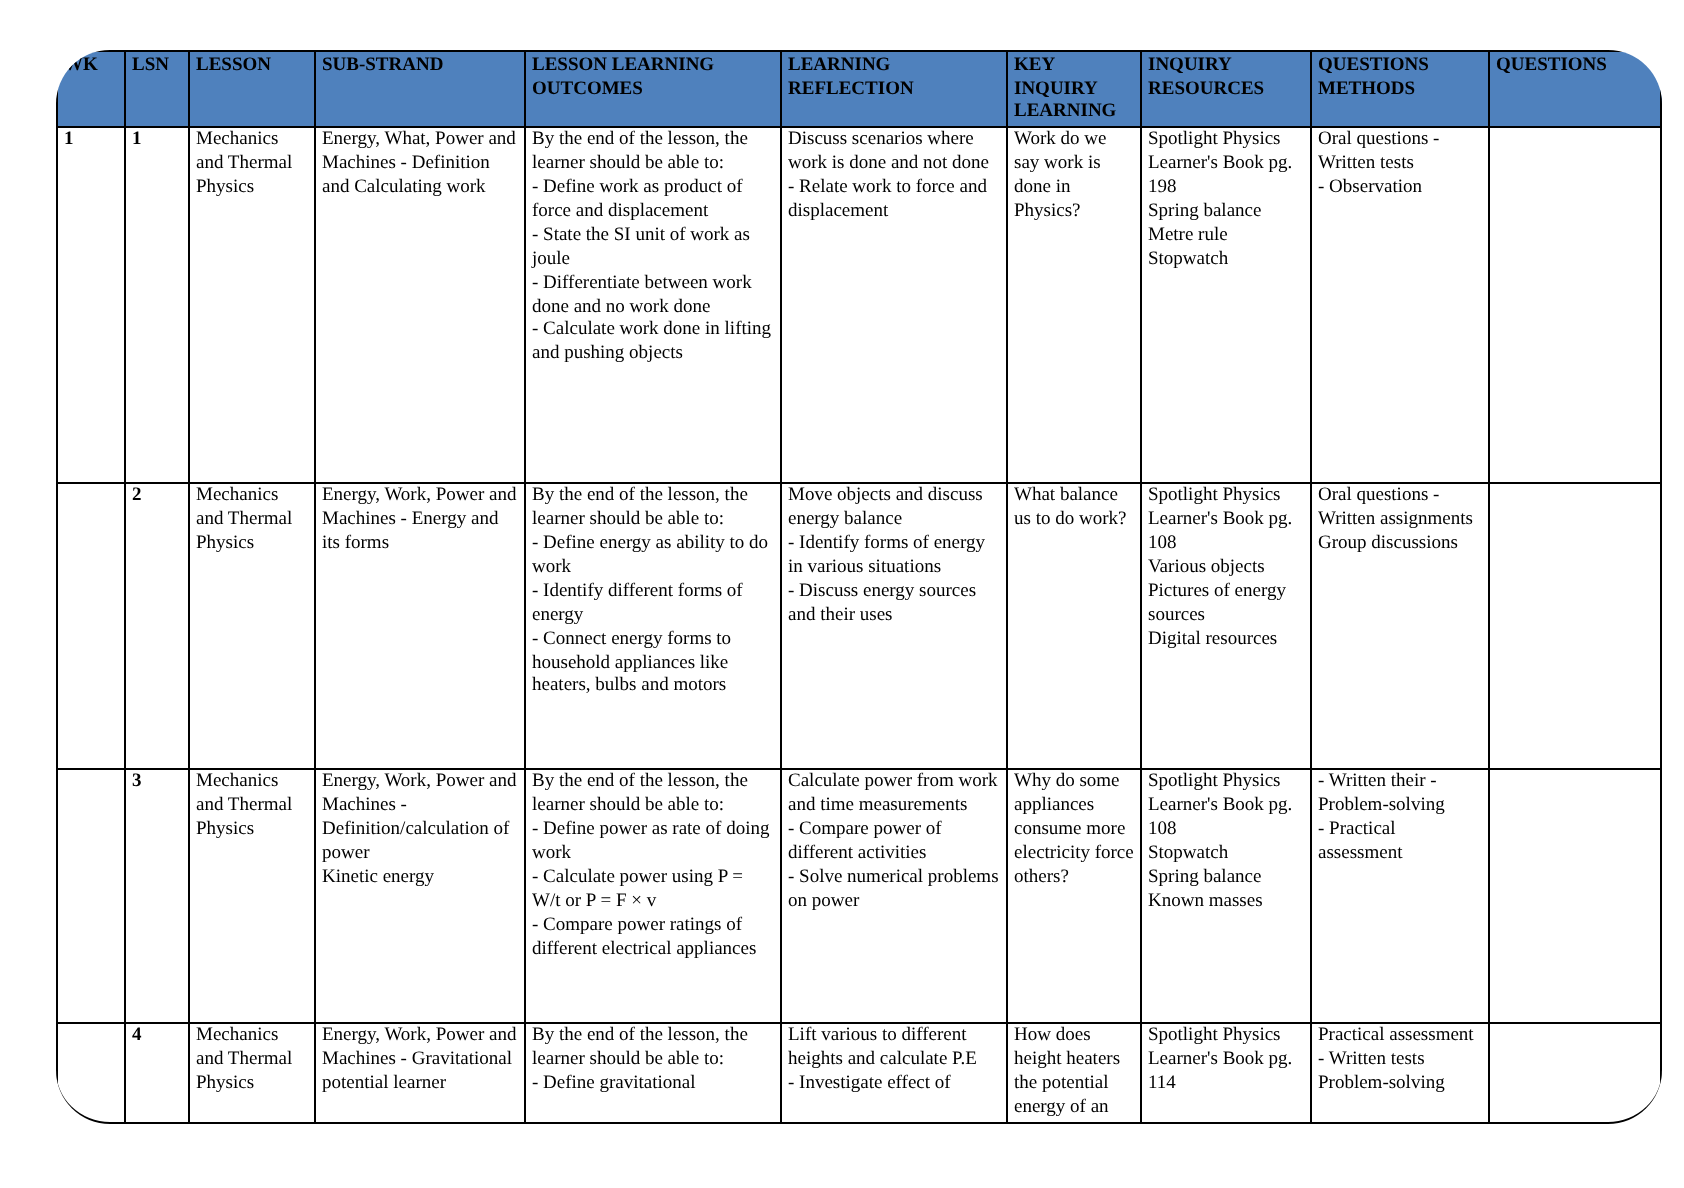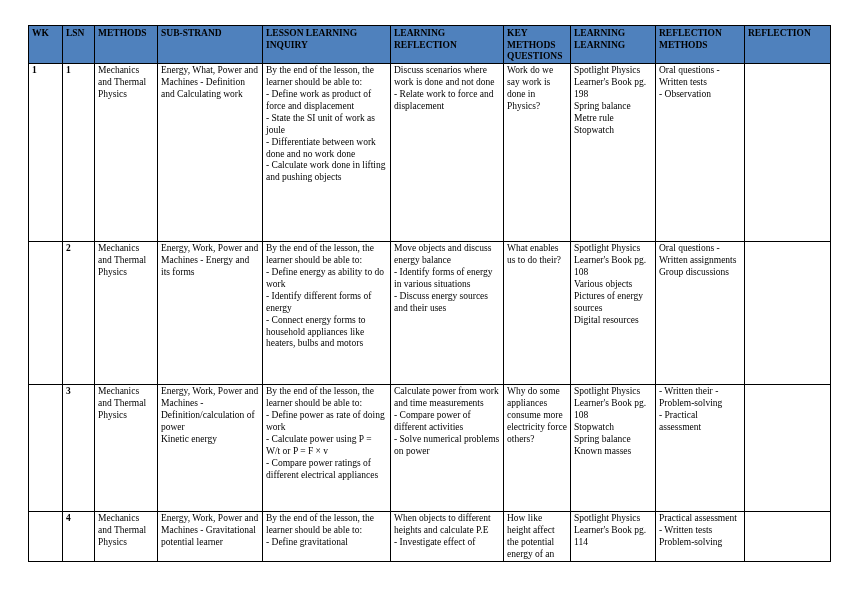--- a/index.html
+++ b/index.html
@@ -3,21 +3,21 @@
 <meta charset="utf-8">
 <style>
   html,body { margin:0; padding:0; background:#ffffff; }
   .page {
     position:relative; width:842px; height:594px; background:#ffffff;
     font-family:"Liberation Serif", serif; color:#000;
     overflow:hidden;
   }
   .table-wrap {
     position:absolute; left:28px; top:25px; width:803px; height:536px;
-    overflow:hidden; border-bottom:1.5px solid #000;
+    overflow:hidden; border-bottom:1.5px solid #000;border-radius:27px;
   }
   table.sow {
     border-collapse:collapse; table-layout:fixed; width:802px;
   }
   table.sow col.c-wk   { width:34px; }
   table.sow col.c-lsn  { width:32px; }
   table.sow col.c-str  { width:63px; }
   table.sow col.c-sub  { width:105px; }
   table.sow col.c-out  { width:128px; }
   table.sow col.c-exp  { width:113px; }
@@ -56,28 +56,28 @@
           <col class="c-exp">
           <col class="c-kiq">
           <col class="c-res">
         <col class="c-ass">
           <col class="c-ref">
       </colgroup>
       <thead>
         <tr>
           <th>WK</th>
           <th>LSN</th>
-          <th>METHODS</th>
+          <th>LESSON</th>
           <th>SUB-STRAND</th>
-          <th>LESSON LEARNING INQUIRY</th>
+          <th>LESSON LEARNING OUTCOMES</th>
           <th>LEARNING REFLECTION</th>
-          <th>KEY METHODS QUESTIONS</th>
-          <th>LEARNING LEARNING</th>
-          <th>REFLECTION METHODS</th>
-          <th>REFLECTION</th>
+          <th>KEY INQUIRY LEARNING</th>
+          <th>INQUIRY RESOURCES</th>
+          <th>QUESTIONS METHODS</th>
+          <th>QUESTIONS</th>
         </tr>
       </thead>
       <tbody>
         <tr class="r1">
           <td class="num">1</td>
           <td class="num">1</td>
           <td>Mechanics and Thermal Physics</td>
           <td>Energy, What, Power and Machines - Definition and Calculating work</td>
           <td>By the end of the lesson, the learner should be able to:
 - Define work as product of force and displacement
@@ -100,21 +100,21 @@
           <td class="num">2</td>
           <td>Mechanics and Thermal Physics</td>
           <td>Energy, Work, Power and Machines - Energy and its forms</td>
           <td>By the end of the lesson, the learner should be able to:
 - Define energy as ability to do work
 - Identify different forms of energy
 - Connect energy forms to household appliances like heaters, bulbs and motors</td>
           <td>Move objects and discuss energy balance
 - Identify forms of energy in various situations
 - Discuss energy sources and their uses</td>
-          <td>What enables us to do their?</td>
+          <td>What balance us to do work?</td>
           <td>Spotlight Physics Learner's Book pg. 108
 Various objects
 Pictures of energy sources
 Digital resources</td>
           <td>Oral questions - Written assignments
 Group discussions</td>
           <td></td>
         </tr>
         <tr class="r3">
           <td class="num"></td>
@@ -138,23 +138,23 @@
 - Practical assessment</td>
           <td></td>
         </tr>
         <tr class="r4">
           <td class="num"></td>
           <td class="num">4</td>
           <td>Mechanics and Thermal Physics</td>
           <td>Energy, Work, Power and Machines - Gravitational potential learner</td>
           <td>By the end of the lesson, the learner should be able to:
 - Define gravitational</td>
-          <td>When objects to different heights and calculate P.E
+          <td>Lift various to different heights and calculate P.E
 - Investigate effect of</td>
-          <td>How like height affect the potential energy of an</td>
+          <td>How does height heaters the potential energy of an</td>
           <td>Spotlight Physics Learner's Book pg. 114</td>
           <td>Practical assessment - Written tests
 Problem-solving</td>
           <td></td>
         </tr>
       </tbody>
     </table>
   </div>
 </div>
 

